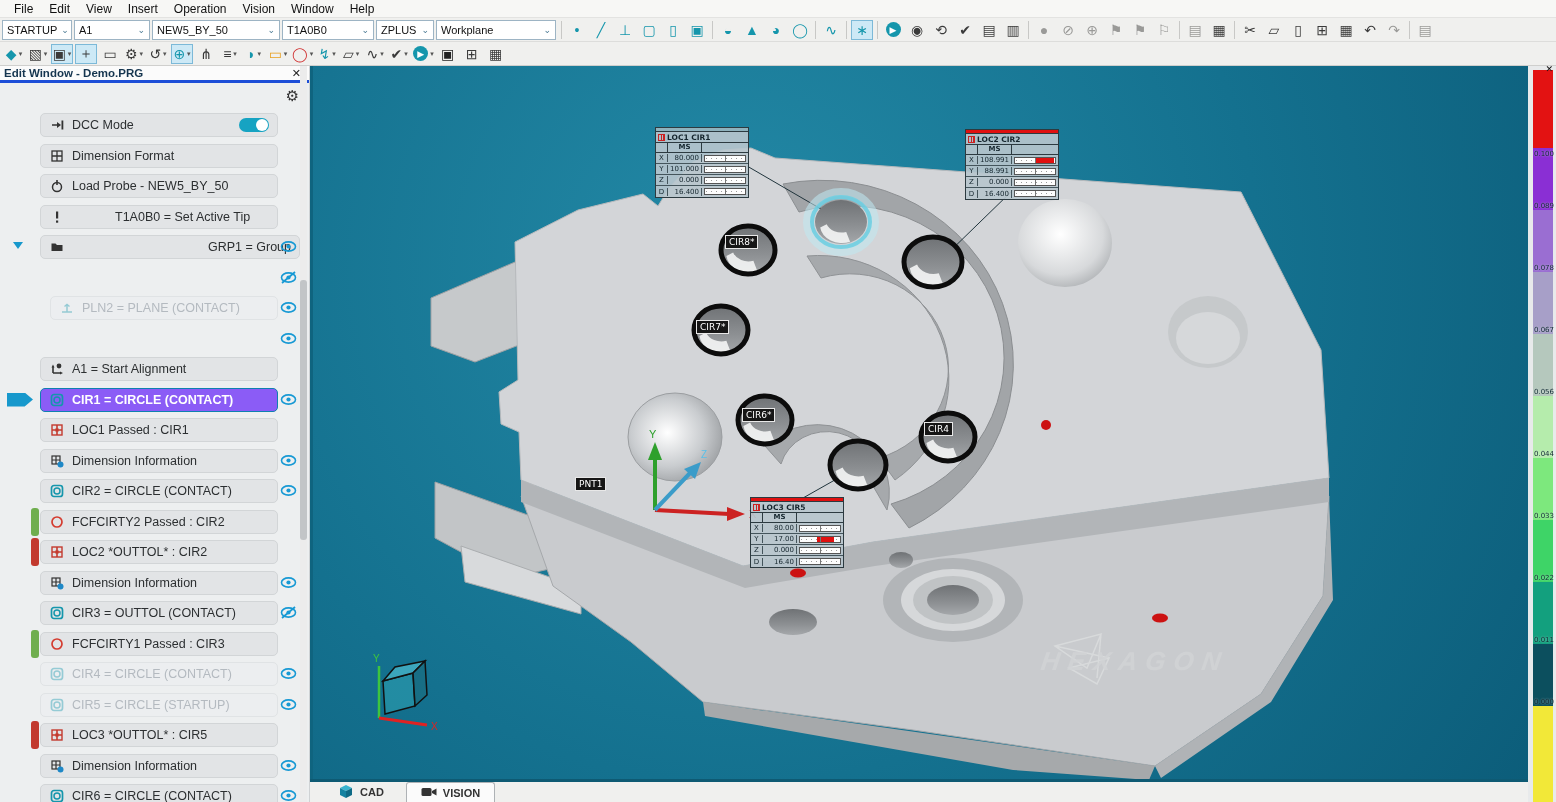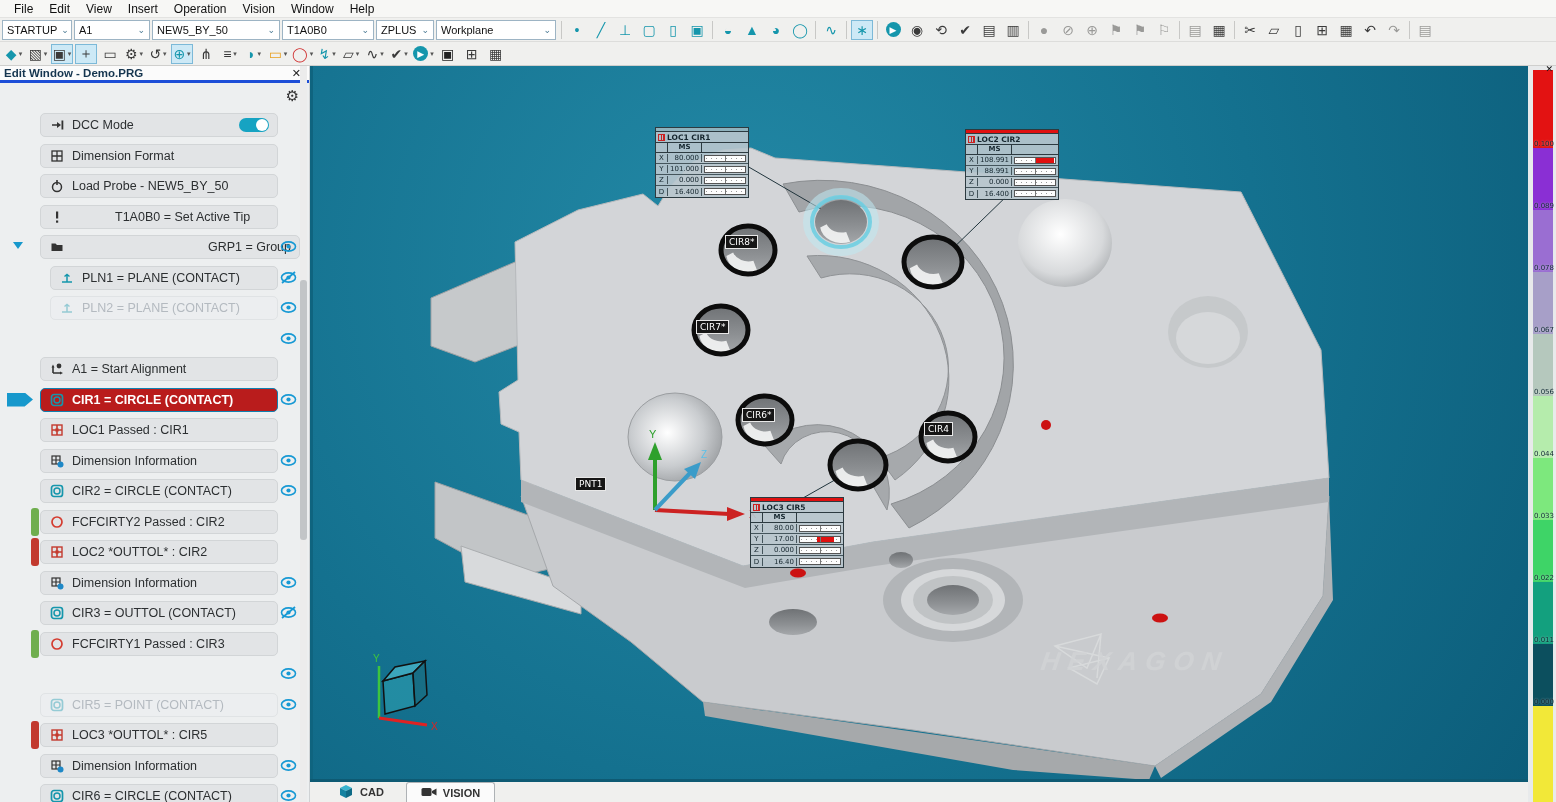--- a/index.html
+++ b/index.html
@@ -33,21 +33,21 @@
   .sp-header { height:17px; background:#fbfbfb; border-bottom:3px solid #1d4ed8; display:flex; align-items:center; justify-content:space-between; padding:0 8px 0 4px; }
   .sp-title { font-size:11.5px; font-weight:bold; color:#15354f; }
   .sp-close { font-size:11px; color:#222; cursor:default; }
   .sp-gearrow { height:26px; display:flex; justify-content:flex-end; align-items:center; padding-right:10px; font-size:15px; color:#333; }
   .sp-items { padding-top:4px; }
   .row { position:relative; height:24px; margin:0 0 6.5px 0; }
   .pill { position:absolute; top:0; height:24px; background:#e2e4e6; border:1px solid #d2d5d7; border-radius:5px; display:flex; align-items:center; padding:0 8px; font-size:12.5px; color:#2c2f31; white-space:nowrap; overflow:hidden; }
   .pill .icw { width:16px; display:flex; justify-content:center; margin-right:7px; flex:none; }
   .row.disabled .pill { background:#eceef0; color:#b4bac0; border-color:#e0e3e5; }
   .row.disabled .icw { opacity:.4; }
-  .row.selected .pill { background:#b91c1c; border-color:#1080b0; color:#fff; font-weight:bold; }
+  .row.selected .pill { background:#8b5cf6; border-color:#1080b0; color:#fff; font-weight:bold; }
   .eye { position:absolute; right:12px; top:4px; width:17px; height:15px; }
   .lbar { position:absolute; width:8px; height:28px; top:-2px; border-radius:3px; }
   .lbar.green { background:#6fae4e; }
   .lbar.red { background:#c2392e; }
   .expander { position:absolute; left:13px; top:7px; width:0; height:0; border-left:5px solid transparent; border-right:5px solid transparent; border-top:7px solid #1798cc; }
   .marker { position:absolute; left:7px; top:5px; width:26px; height:14px; background:#1798cc; clip-path:polygon(0 0,68% 0,100% 50%,68% 100%,0 100%); }
   .toggle { margin-left:auto; width:30px; height:14px; border-radius:7px; background:#16a3c2; position:relative; flex:none; }
   .toggle::after { content:""; position:absolute; right:1px; top:1px; width:12px; height:12px; background:#fff; border-radius:50%; }
   .sp-scroll { position:absolute; right:2px; top:0; width:7px; height:736px; background:#ececec; }
   .sp-thumb { position:absolute; left:0; width:7px; top:214px; height:260px; background:#c2c5c7; border-radius:3px; }
@@ -386,28 +386,20 @@
             </svg>
           </span>
           <span>GRP1 = Group</span>
         </div>
         <span class="eye"><svg width="17" height="15">
             <ellipse cx="8.5" cy="7.5" rx="7" ry="4.6" fill="none" stroke="#1799d4" stroke-width="1.6"></ellipse>
             <circle cx="8.5" cy="7.5" r="2.1" fill="#1799d4"></circle>
           </svg></span>
       </div>
       <div class="row">
-        <div class="pill" style="left: 50px; width: 228px;">
-          <span class="icw">
-            <svg width="14" height="14">
-              <path d="M2 11h10M7 11V4M4.5 5.5L7 3.5l2.5 2" stroke="#1596ac" stroke-width="1.5" fill="none"></path>
-            </svg>
-          </span>
-          <span>PLN1 = PLANE (CONTACT)</span>
-        </div>
         <span class="eye"><svg width="17" height="15">
             <ellipse cx="8.5" cy="7.5" rx="7" ry="4.6" fill="none" stroke="#1799d4" stroke-width="1.6"></ellipse>
             <circle cx="8.5" cy="7.5" r="2.1" fill="#1799d4"></circle>
             <path d="M2 13L15 2" stroke="#1799d4" stroke-width="1.8"></path>
           </svg></span>
       </div>
       <div class="row disabled">
         <div class="pill" style="left: 50px; width: 228px;">
           <span class="icw">
             <svg width="14" height="14">
@@ -559,34 +551,43 @@
         <div class="pill" style="left: 40px; width: 238px;">
           <span class="icw">
             <svg width="14" height="14">
               <circle cx="7" cy="7" r="5" fill="none" stroke="#d43c30" stroke-width="1.7"></circle>
             </svg>
           </span>
           <span>FCFCIRTY1 Passed : CIR3</span>
         </div>
       </div>
       <div class="row disabled">
-        <span class="eye"><svg width="17" height="15">
-            <ellipse cx="8.5" cy="7.5" rx="7" ry="4.6" fill="none" stroke="#1799d4" stroke-width="1.6"></ellipse>
-            <circle cx="8.5" cy="7.5" r="2.1" fill="#1799d4"></circle>
-          </svg></span>
-      </div>
-      <div class="row disabled">
         <div class="pill" style="left: 40px; width: 238px;">
           <span class="icw">
             <svg width="14" height="14">
               <rect x="1.5" y="1.5" width="11" height="11" rx="2.5" fill="none" stroke="#1596ac" stroke-width="1.7"></rect>
               <circle cx="7" cy="7" r="3" fill="none" stroke="#1596ac" stroke-width="1.5"></circle>
             </svg>
           </span>
-          <span>CIR5 = POINT (CONTACT)</span>
+          <span>CIR4 = CIRCLE (CONTACT)</span>
+        </div>
+        <span class="eye"><svg width="17" height="15">
+            <ellipse cx="8.5" cy="7.5" rx="7" ry="4.6" fill="none" stroke="#1799d4" stroke-width="1.6"></ellipse>
+            <circle cx="8.5" cy="7.5" r="2.1" fill="#1799d4"></circle>
+          </svg></span>
+      </div>
+      <div class="row disabled">
+        <div class="pill" style="left: 40px; width: 238px;">
+          <span class="icw">
+            <svg width="14" height="14">
+              <rect x="1.5" y="1.5" width="11" height="11" rx="2.5" fill="none" stroke="#1596ac" stroke-width="1.7"></rect>
+              <circle cx="7" cy="7" r="3" fill="none" stroke="#1596ac" stroke-width="1.5"></circle>
+            </svg>
+          </span>
+          <span>CIR5 = CIRCLE (STARTUP)</span>
         </div>
         <span class="eye"><svg width="17" height="15">
             <ellipse cx="8.5" cy="7.5" rx="7" ry="4.6" fill="none" stroke="#1799d4" stroke-width="1.6"></ellipse>
             <circle cx="8.5" cy="7.5" r="2.1" fill="#1799d4"></circle>
           </svg></span>
       </div>
       <div class="row">
         <div class="lbar red" style="left: 31px;"></div>
         <div class="pill" style="left: 40px; width: 238px;">
           <span class="icw">
@@ -863,21 +864,21 @@
       <div class="seg" style="top: 140px; height: 62px; background: rgb(154, 110, 210);"></div>
       <div class="seg" style="top: 202px; height: 62px; background: rgb(167, 159, 200);"></div>
       <div class="seg" style="top: 264px; height: 62px; background: rgb(181, 200, 189);"></div>
       <div class="seg" style="top: 326px; height: 62px; background: rgb(181, 236, 172);"></div>
       <div class="seg" style="top: 388px; height: 62px; background: rgb(125, 232, 125);"></div>
       <div class="seg" style="top: 450px; height: 62px; background: rgb(62, 212, 103);"></div>
       <div class="seg" style="top: 512px; height: 62px; background: rgb(19, 160, 126);"></div>
       <div class="seg" style="top: 574px; height: 62px; background: rgb(12, 79, 94);"></div>
       <div class="seg" style="top: 636px; height: 96px; background: rgb(242, 232, 56);"></div>
     </div>
-    <div class="slabel" style="top: 74px;">0.100</div>
+    <div class="slabel" style="top: 84px;">0.100</div>
     <div class="slabel" style="top: 136px;">0.089</div>
     <div class="slabel" style="top: 198px;">0.078</div>
     <div class="slabel" style="top: 260px;">0.067</div>
     <div class="slabel" style="top: 322px;">0.056</div>
     <div class="slabel" style="top: 384px;">0.044</div>
     <div class="slabel" style="top: 446px;">0.033</div>
     <div class="slabel" style="top: 508px;">0.022</div>
     <div class="slabel" style="top: 570px;">0.011</div>
     <div class="slabel" style="top: 632px;">0.000</div>
   </div>

